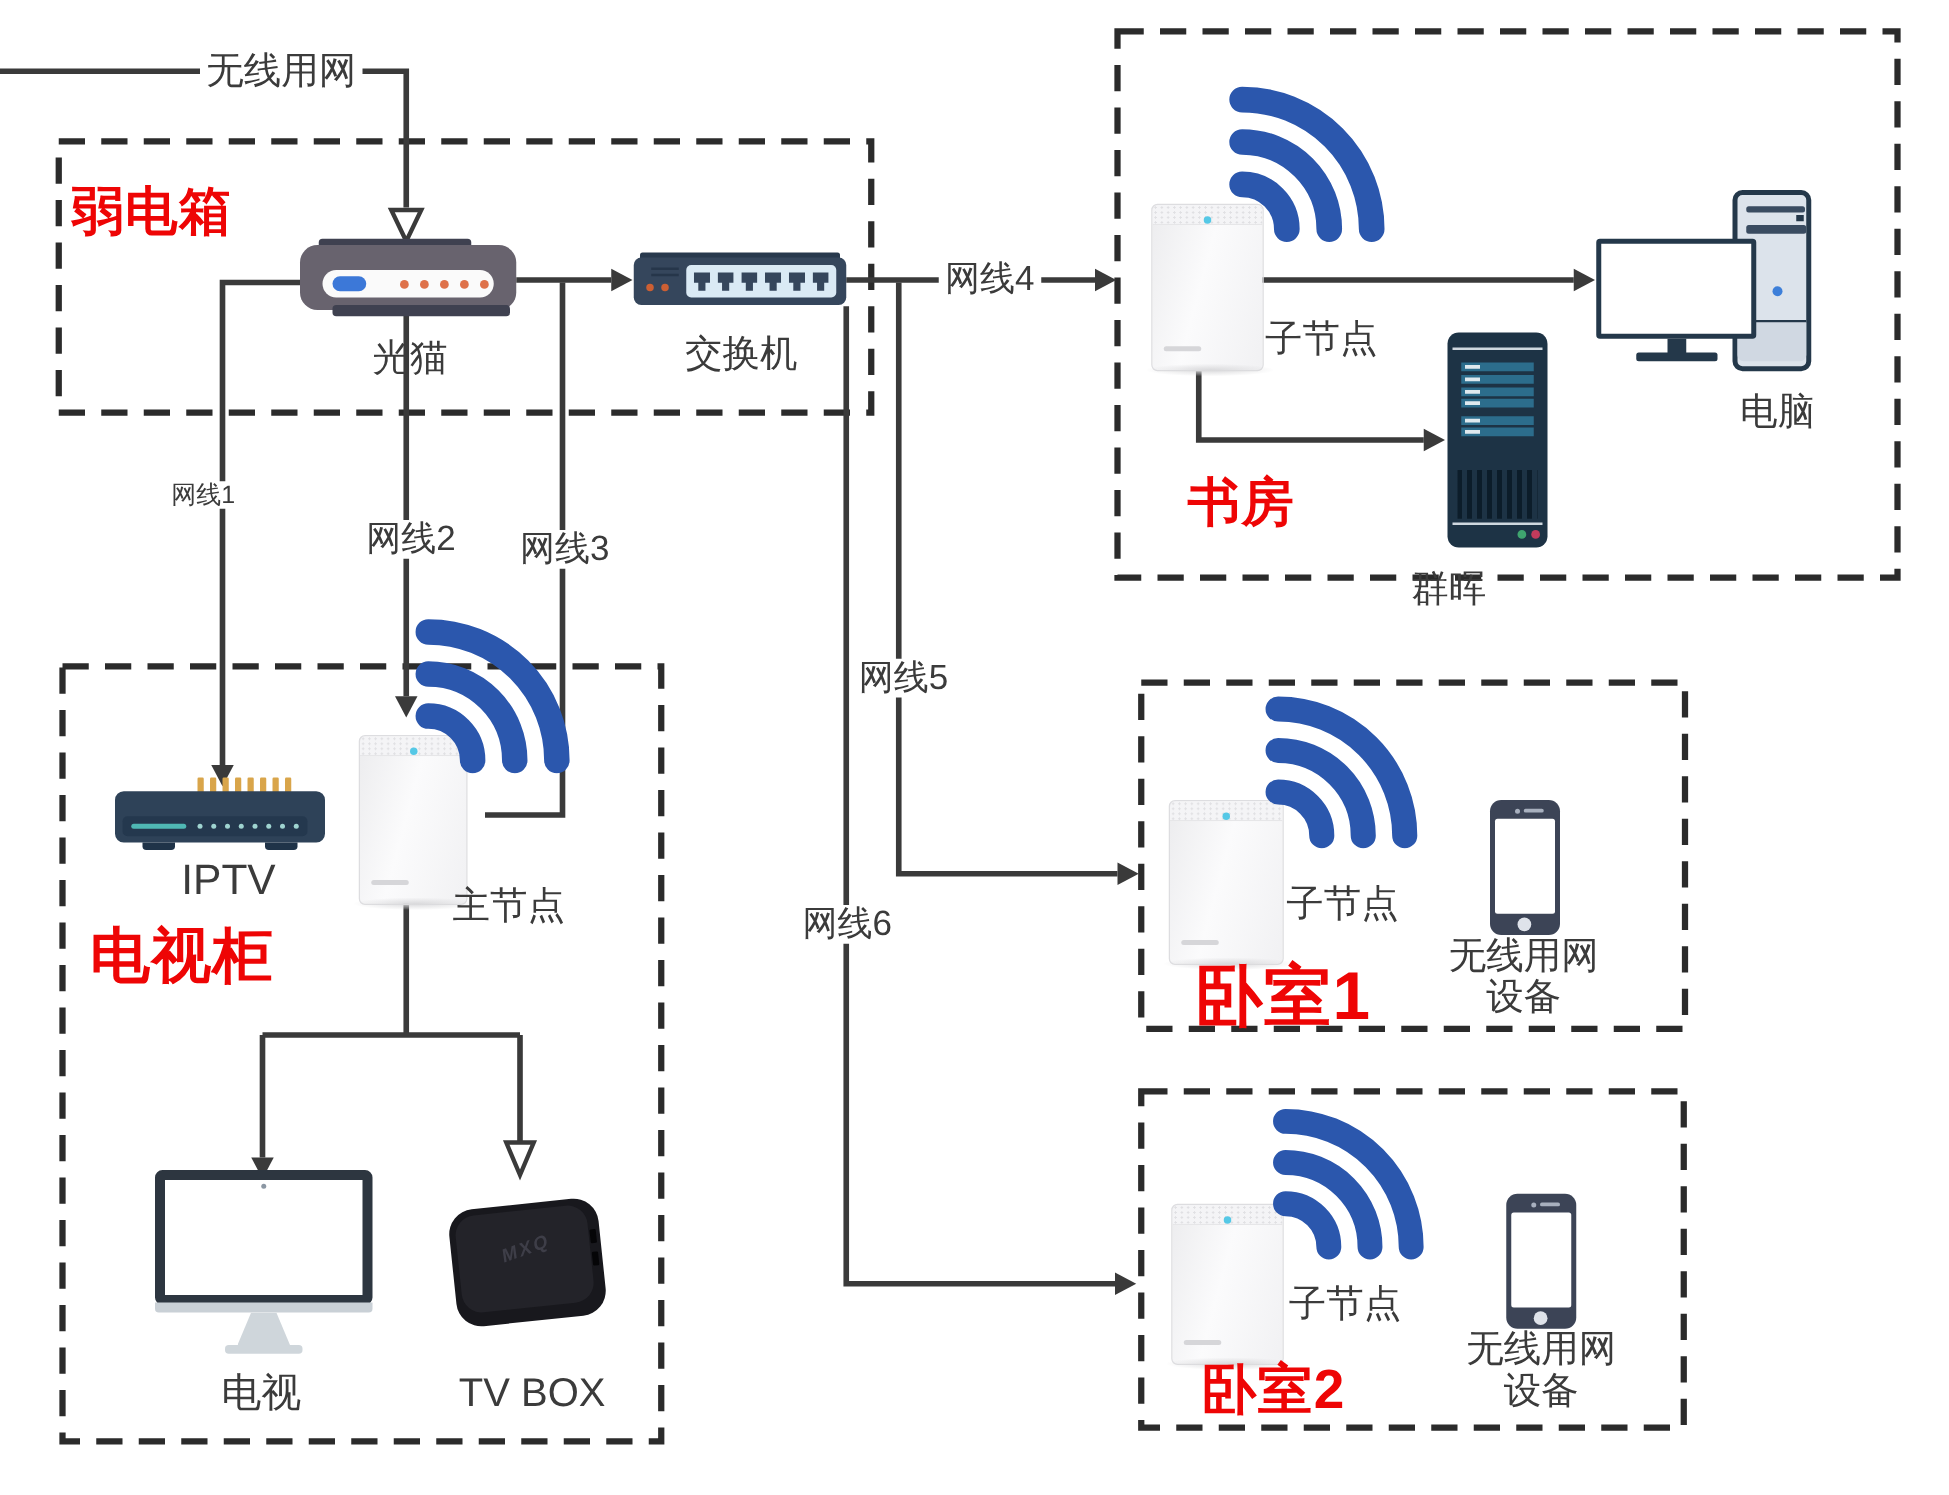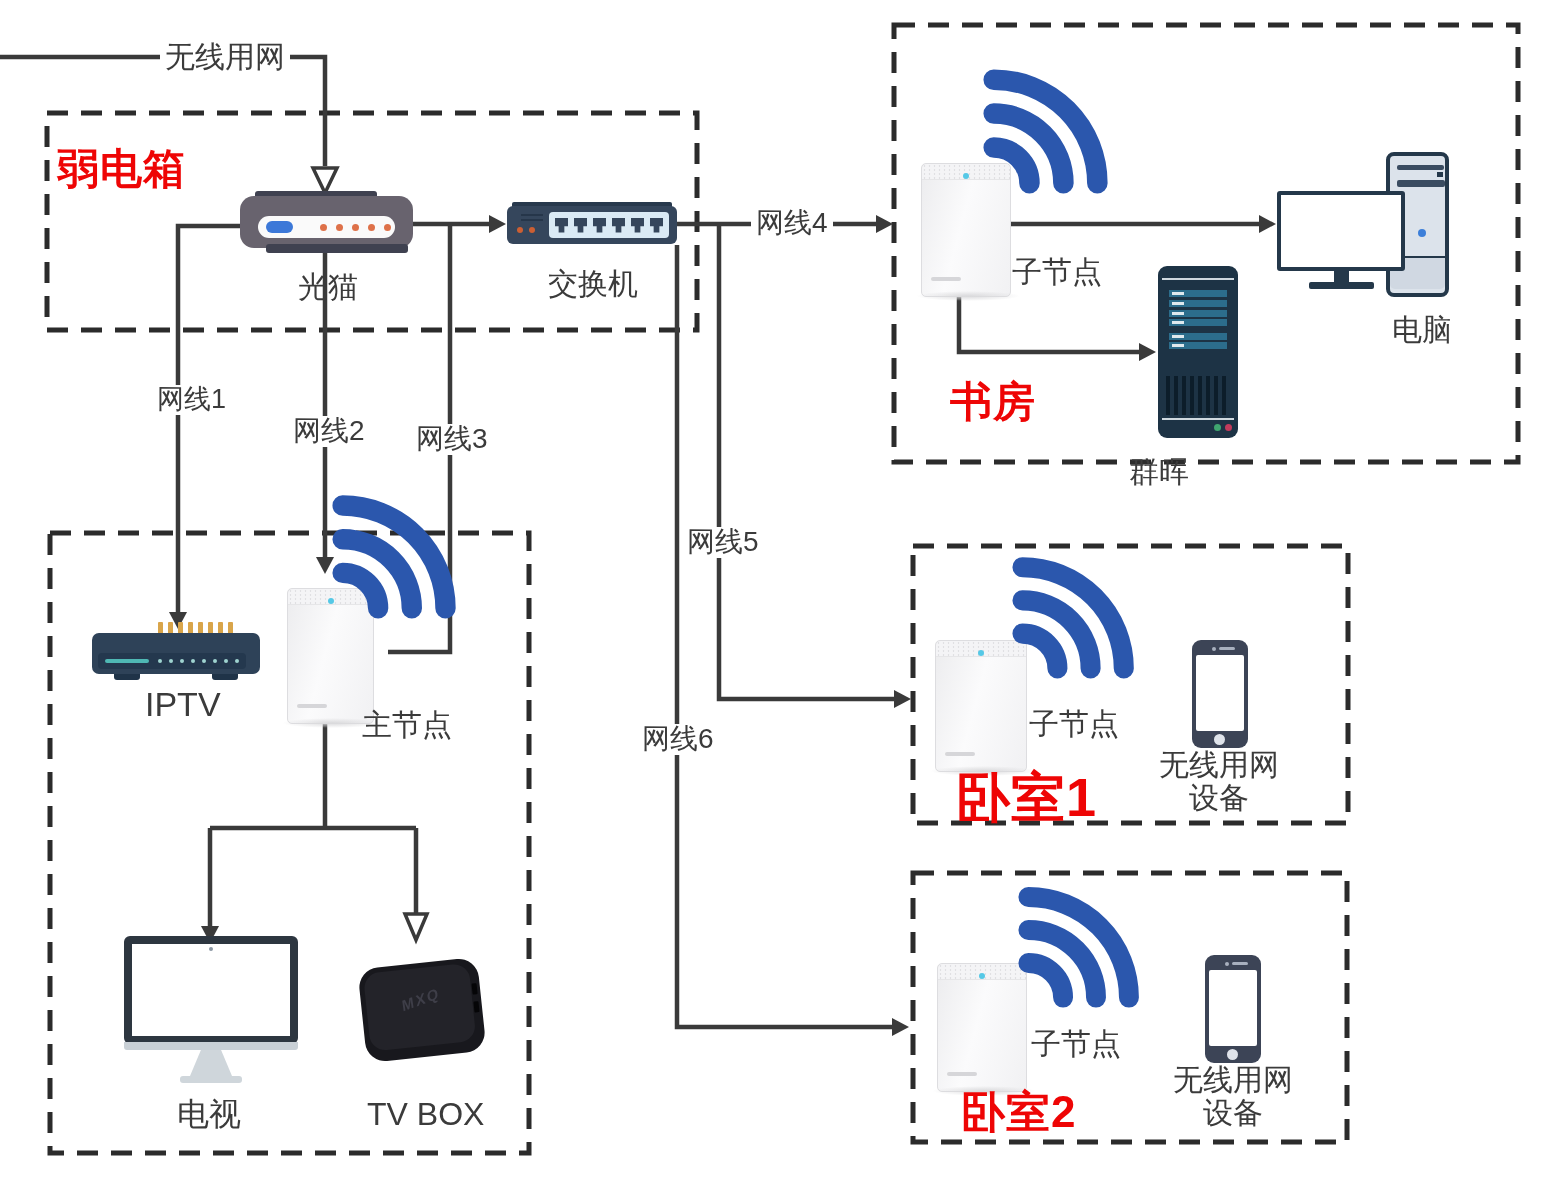--- a/index.html
+++ b/index.html
@@ -305,29 +305,30 @@
     </svg>
   <div class="abs icon phone" style="left:1205px;top:955px;width:56px;height:108px">
     <div class="ph-cam"></div>
       <div class="ph-spk"></div>
       <div class="ph-screen"></div>
       <div class="ph-home"></div>
   </div>
 
   <div class="lbl bg" style="left:160px;top:40px">无线用网</div>
 
-  <div class="lbl bg" style="left:152px;top:385px;font-size:27px">网线1</div>
+  <div class="lbl bg" style="left:132px;top:385px;font-size:20px">网线1</div>
   <div class="lbl bg" style="left:288px;top:416px;font-size:28px">网线2</div>
   <div class="lbl bg" style="left:411px;top:424px;font-size:28px">网线3</div>
   <div class="lbl bg" style="left:751px;top:208px;font-size:28px">网线4</div>
   <div class="lbl bg" style="left:682px;top:527px;font-size:28px">网线5</div>
   <div class="lbl bg" style="left:637px;top:724px;font-size:28px">网线6</div>
 
   <div class="lbl room" style="left:57px;top:146px">弱电箱</div>
   <div class="lbl room" style="left:950px;top:379px">书房</div>
+  <div class="lbl room" style="left:72px;top:740px;font-size:48px">电视柜</div>
   <div class="lbl room" style="left:956px;top:768px;font-size:54px">卧室1</div>
   <div class="lbl room" style="left:961px;top:1088px;font-size:44px">卧室2</div>
 
   <div class="lbl" style="left:298px;top:270px">光猫</div>
   <div class="lbl" style="left:548px;top:267px">交换机</div>
   <div class="lbl" style="left:145px;top:686px;font-size:34px">IPTV</div>
   <div class="lbl" style="left:362px;top:708px">主节点</div>
   <div class="lbl" style="left:177px;top:1097px;font-size:32px">电视</div>
   <div class="lbl" style="left:367px;top:1097px;font-size:32px">TV BOX</div>
   <div class="lbl" style="left:1012px;top:255px">子节点</div>

